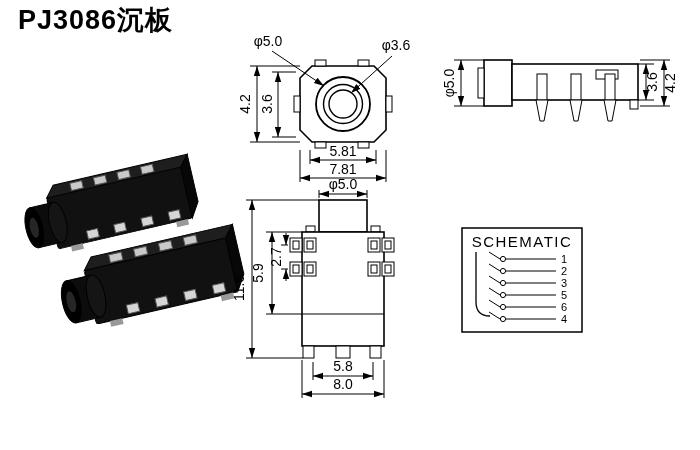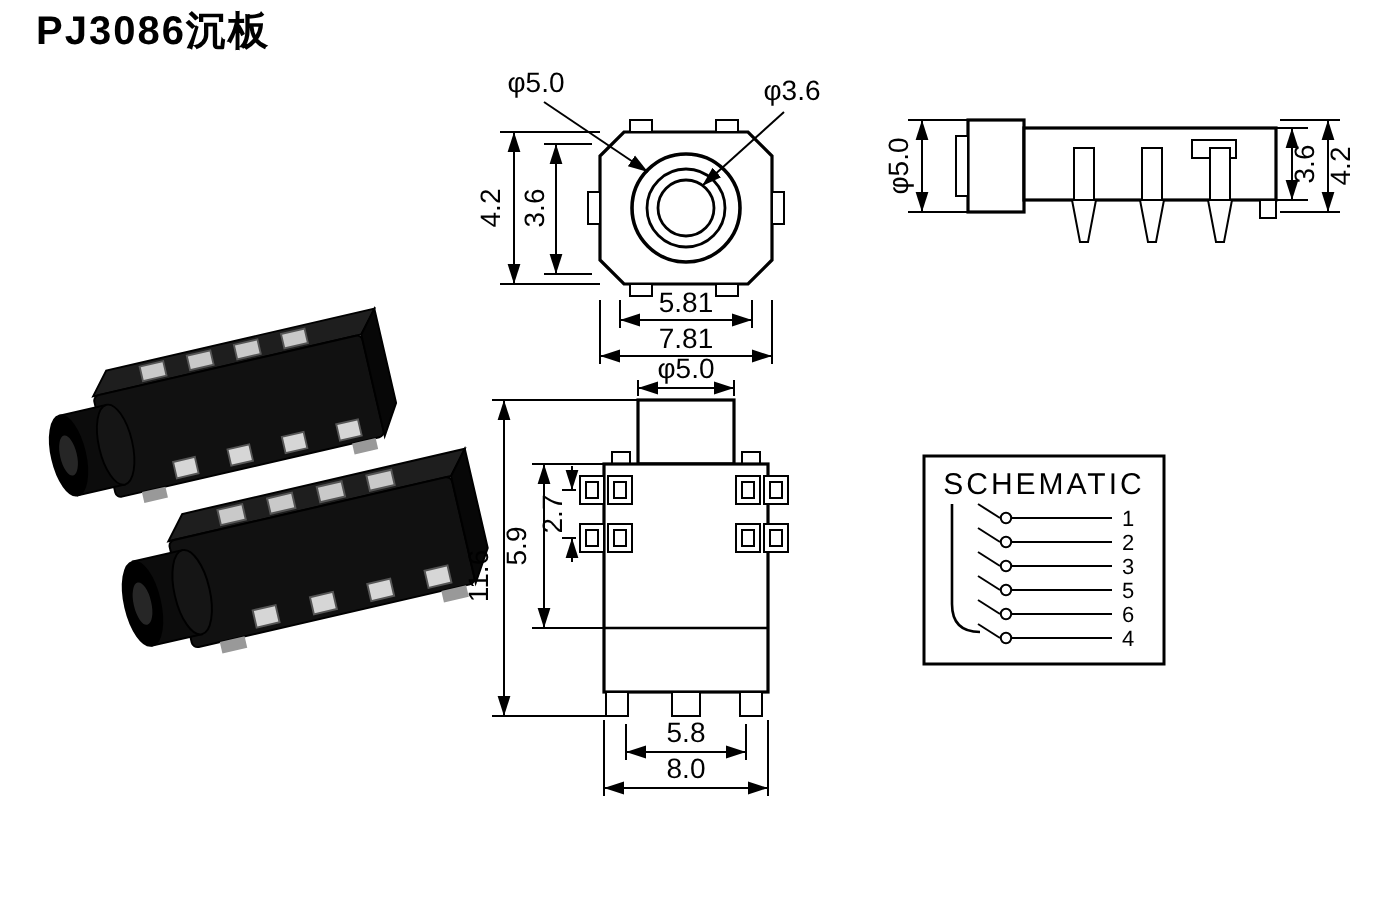--- a/index.html
+++ b/index.html
@@ -1,18 +1,18 @@
 <!DOCTYPE html>
 <html><head>
 <meta charset="utf-8">
 <style>
   html,body{margin:0;padding:0;background:#fff;}
   .canvas{position:relative;width:700px;height:450px;background:#fff;overflow:hidden;
           font-family:"Liberation Sans",sans-serif;}
-  .title{position:absolute;left:18px;top:2px;font-size:20px;font-weight:bold;color:#000;
+  .title{position:absolute;left:18px;top:2px;font-size:27px;font-weight:bold;color:#000;
          letter-spacing:1px;z-index:2;margin:0;}
   .drawing{position:absolute;left:0;top:0;z-index:1;}
   text{font-family:"Liberation Sans",sans-serif;fill:#000;}
   .dim{font-size:14px;}
   .schem-title{font-size:15px;letter-spacing:1.5px;}
   .pin-num{font-size:11px;}
   .ln{stroke:#000;fill:none;}
   .fw{stroke:#000;fill:#fff;}
   .dimln{stroke:#000;stroke-width:1;fill:none;}
 </style>

